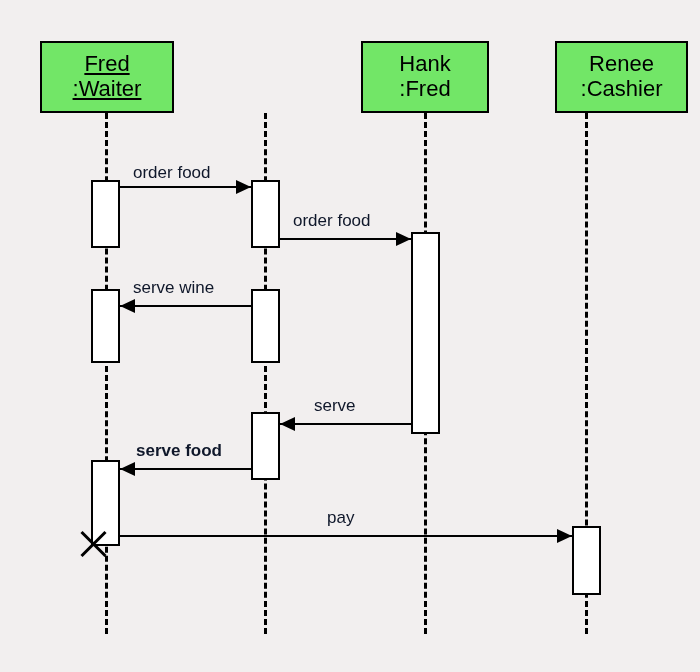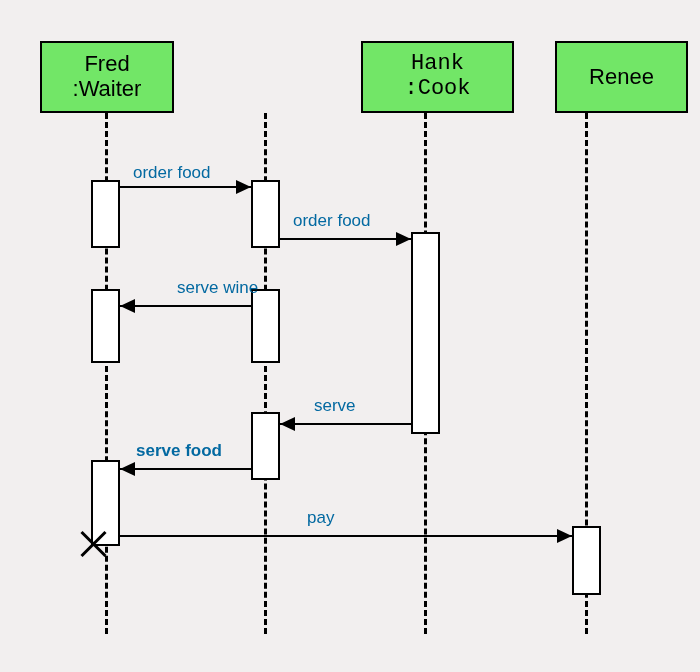--- a/index.html
+++ b/index.html
@@ -64,21 +64,21 @@
     border-left: 15px solid #000000;
   }
   .msg-head.left {
     border-top: 7px solid transparent;
     border-bottom: 7px solid transparent;
     border-right: 15px solid #000000;
   }
   .msg-label {
     position: absolute;
     font-size: 17px;
-    color: #0369a1;
+    color: #0f172a;
     white-space: nowrap;
     text-align: left;
   }
   .destroy-x {
     position: absolute;
     width: 34px;
     height: 34px;
   }
   .destroy-x i {
     position: absolute;
@@ -90,57 +90,58 @@
     transform-origin: 50% 50%;
   }
   .destroy-x i.a { transform: rotate(45deg); }
   .destroy-x i.b { transform: rotate(-45deg); }
 </style>
 </head>
 <body>
 
 <div id="diagram">
     <div class="lifeline-stem" style="left: 105px; top: 113px; height: 521px;"></div>
-    <div class="lifeline-box" style="left: 40px; top: 41px; width: 134px; height: 72px;">
+    <div class="lifeline-box" style="left: 40px; top: 41px; width: 134px; height: 72px; text-decoration: underline;">
       <div class="lifeline-name">Fred</div>
       <div class="lifeline-role">:Waiter</div>
     </div>
     <div class="lifeline-stem" style="left: 264px; top: 113px; height: 521px;"></div>
     <div class="lifeline-stem" style="left: 424px; top: 113px; height: 521px;"></div>
-    <div class="lifeline-box" style="left: 361px; top: 41px; width: 153px; height: 72px; font-family: Liberation Mono, monospace;">
+    <div class="lifeline-box" style="left: 361px; top: 41px; width: 128px; height: 72px;">
       <div class="lifeline-name">Hank</div>
-      <div class="lifeline-role">:Cook</div>
+      <div class="lifeline-role">:Fred</div>
     </div>
     <div class="lifeline-stem" style="left: 585px; top: 113px; height: 521px;"></div>
     <div class="lifeline-box" style="left: 520px; top: 41px; width: 133px; height: 72px; margin-left: 35px;">
       <div class="lifeline-name">Renee</div>
+      <div class="lifeline-role">:Cashier</div>
     </div>
     <div class="activation" style="left: 91px; top: 180px; width: 29px; height: 68px;"></div>
     <div class="activation" style="left: 91px; top: 289px; width: 29px; height: 74px;"></div>
     <div class="activation" style="left: 91px; top: 460px; width: 29px; height: 86px;"></div>
     <div class="activation" style="left: 251px; top: 180px; width: 29px; height: 68px;"></div>
     <div class="activation" style="left: 251px; top: 289px; width: 29px; height: 74px;"></div>
     <div class="activation" style="left: 251px; top: 412px; width: 29px; height: 68px;"></div>
     <div class="activation" style="left: 411px; top: 232px; width: 29px; height: 202px;"></div>
     <div class="activation" style="left: 572px; top: 526px; width: 29px; height: 69px;"></div>
     <div class="msg-line" style="left: 120px; top: 186px; width: 131px;"></div>
     <div class="msg-head right" style="top: 180px; left: 236px;"></div>
     <div class="msg-label" style="left: 133px; top: 163px;">order food</div>
     <div class="msg-line" style="left: 280px; top: 238px; width: 131px;"></div>
     <div class="msg-head right" style="top: 232px; left: 396px;"></div>
     <div class="msg-label" style="left: 293px; top: 211px;">order food</div>
     <div class="msg-line" style="left: 120px; top: 305px; width: 131px;"></div>
     <div class="msg-head left" style="top: 299px; left: 120px;"></div>
-    <div class="msg-label" style="left: 133px; top: 278px; margin-left: 44px;">serve wine</div>
+    <div class="msg-label" style="left: 133px; top: 278px;">serve wine</div>
     <div class="msg-line" style="left: 280px; top: 423px; width: 131px;"></div>
     <div class="msg-head left" style="top: 417px; left: 280px;"></div>
     <div class="msg-label" style="left: 314px; top: 396px;">serve</div>
     <div class="msg-line" style="left: 120px; top: 468px; width: 131px;"></div>
     <div class="msg-head left" style="top: 462px; left: 120px;"></div>
     <div class="msg-label" style="left: 136px; top: 441px; font-weight: bold;">serve food</div>
     <div class="msg-line" style="left: 120px; top: 535px; width: 452px;"></div>
     <div class="msg-head right" style="top: 529px; left: 557px;"></div>
-    <div class="msg-label" style="left: 307px; top: 508px;">pay</div>
+    <div class="msg-label" style="left: 327px; top: 508px;">pay</div>
     <div class="destroy-x" style="left: 75px; top: 527px;">
       <i class="a"></i>
       <i class="b"></i>
     </div>
   </div>
 
 </body></html>

